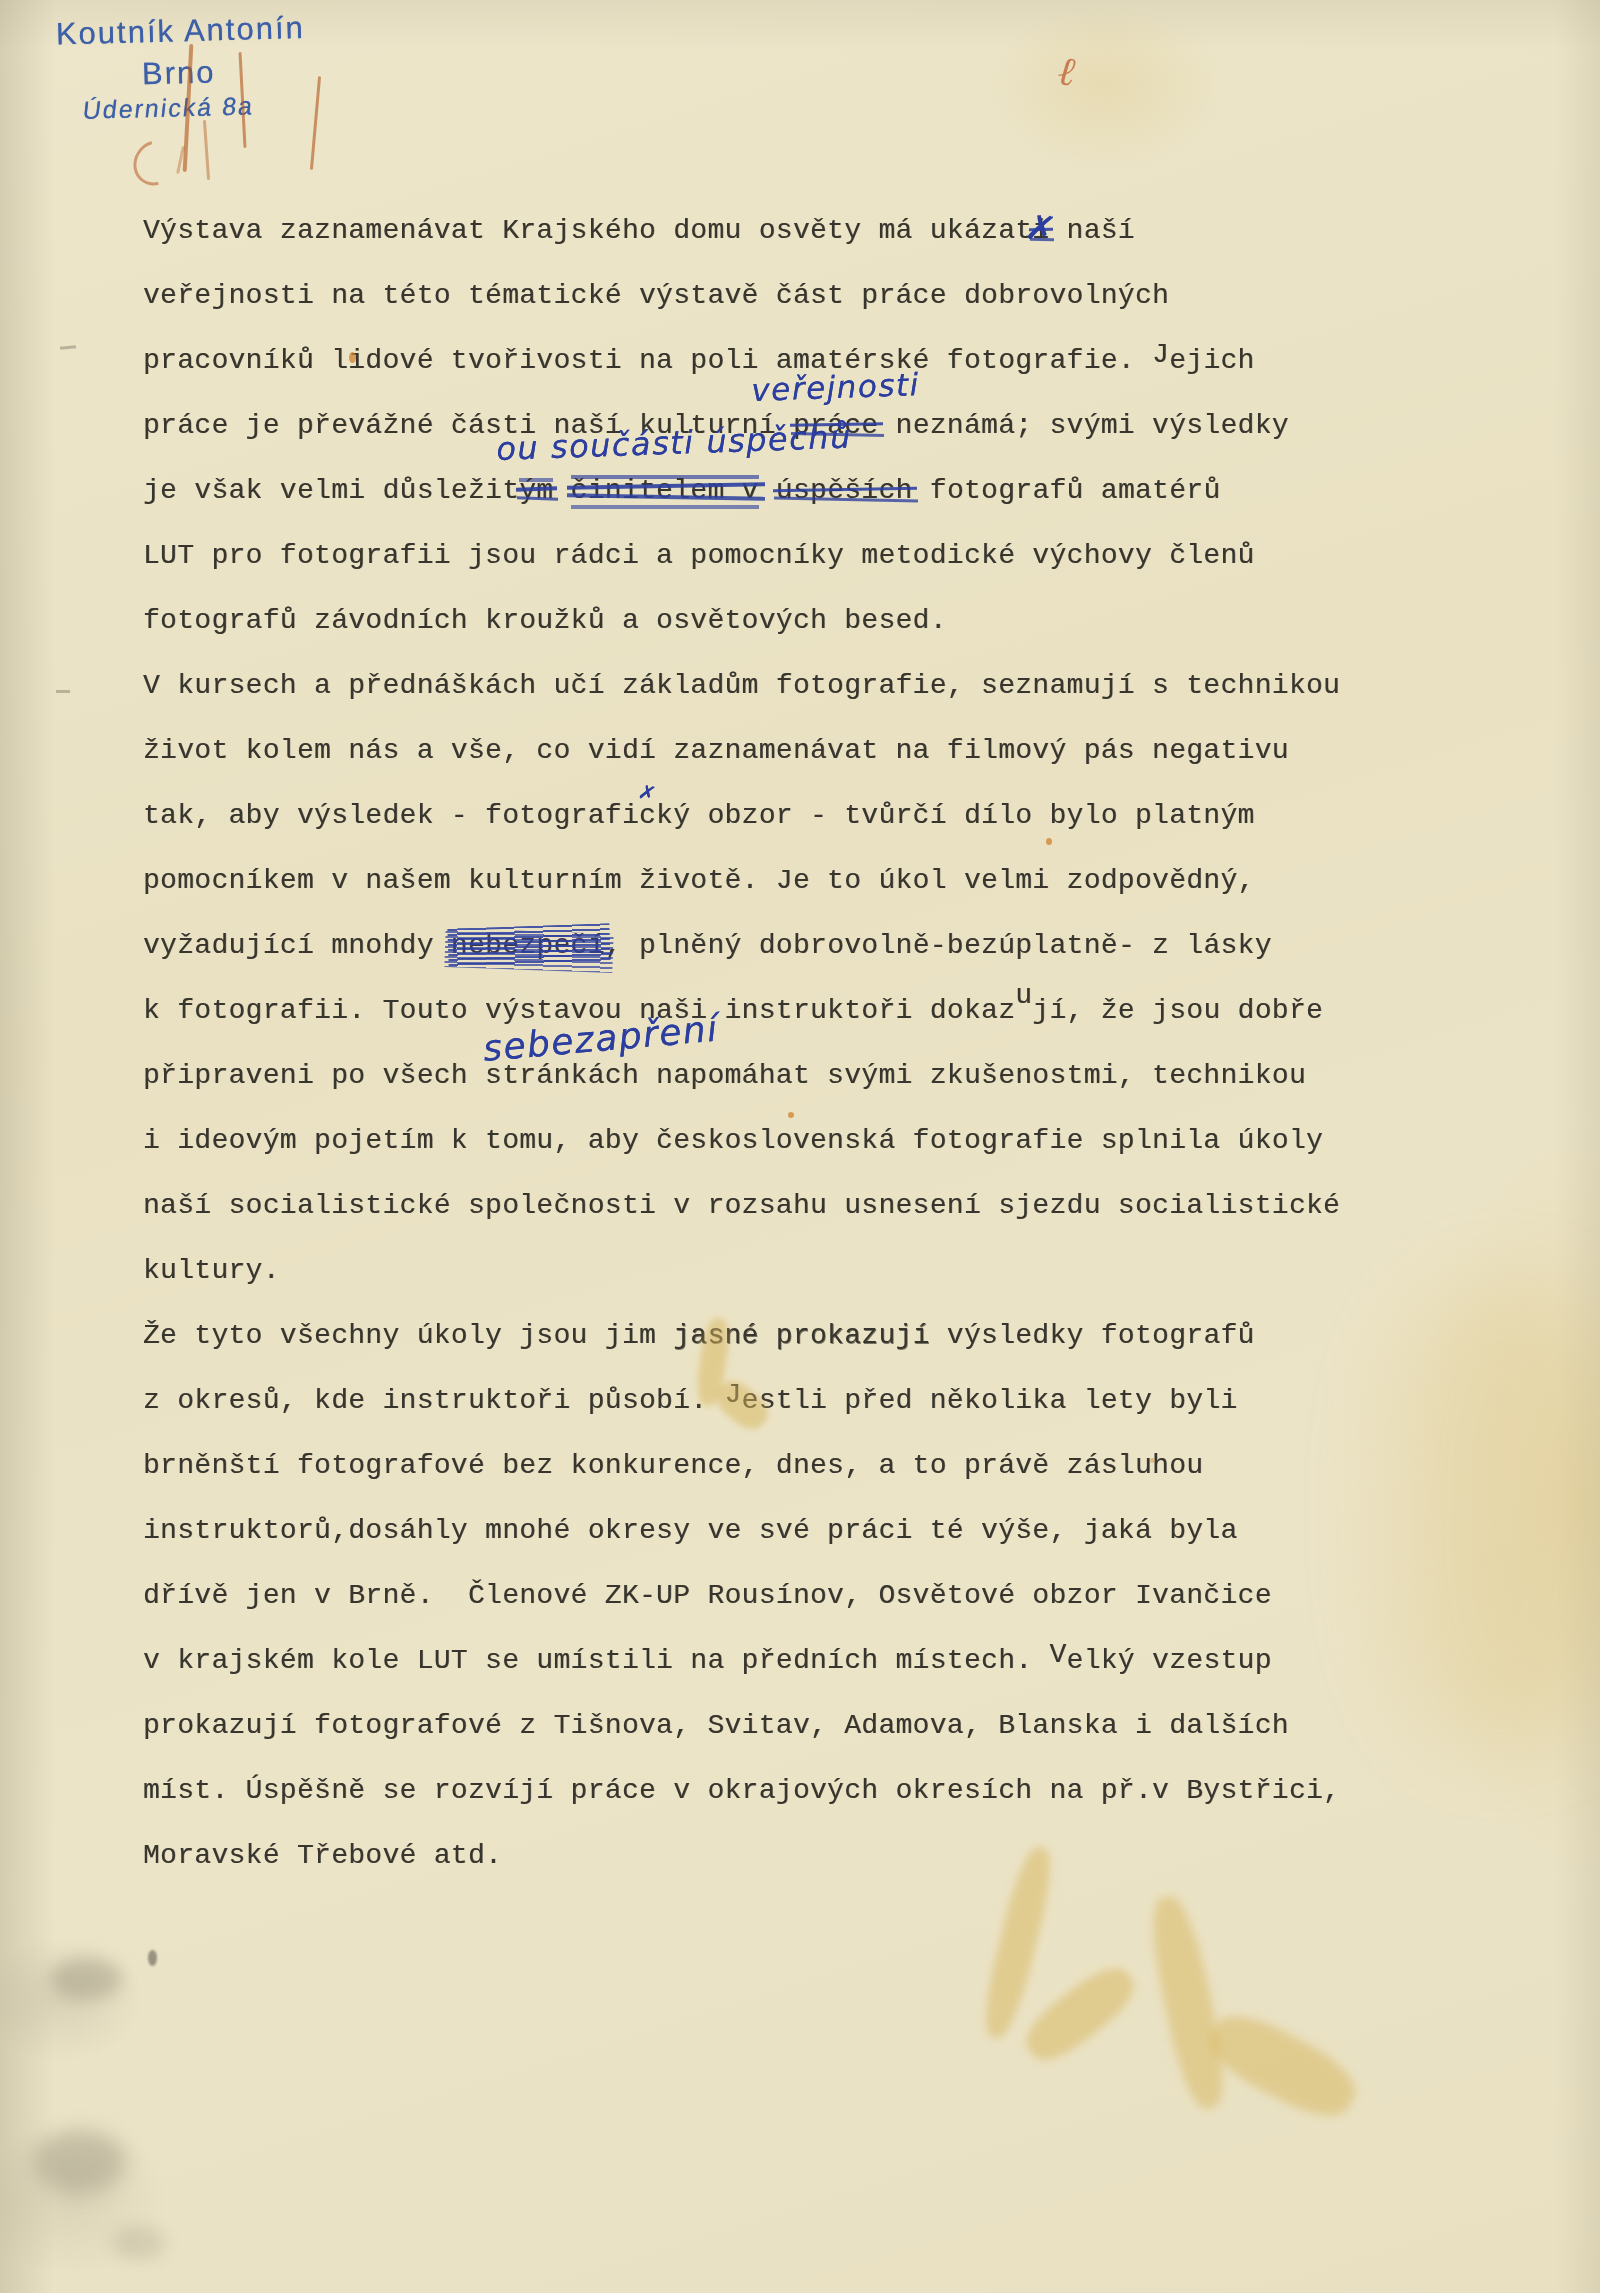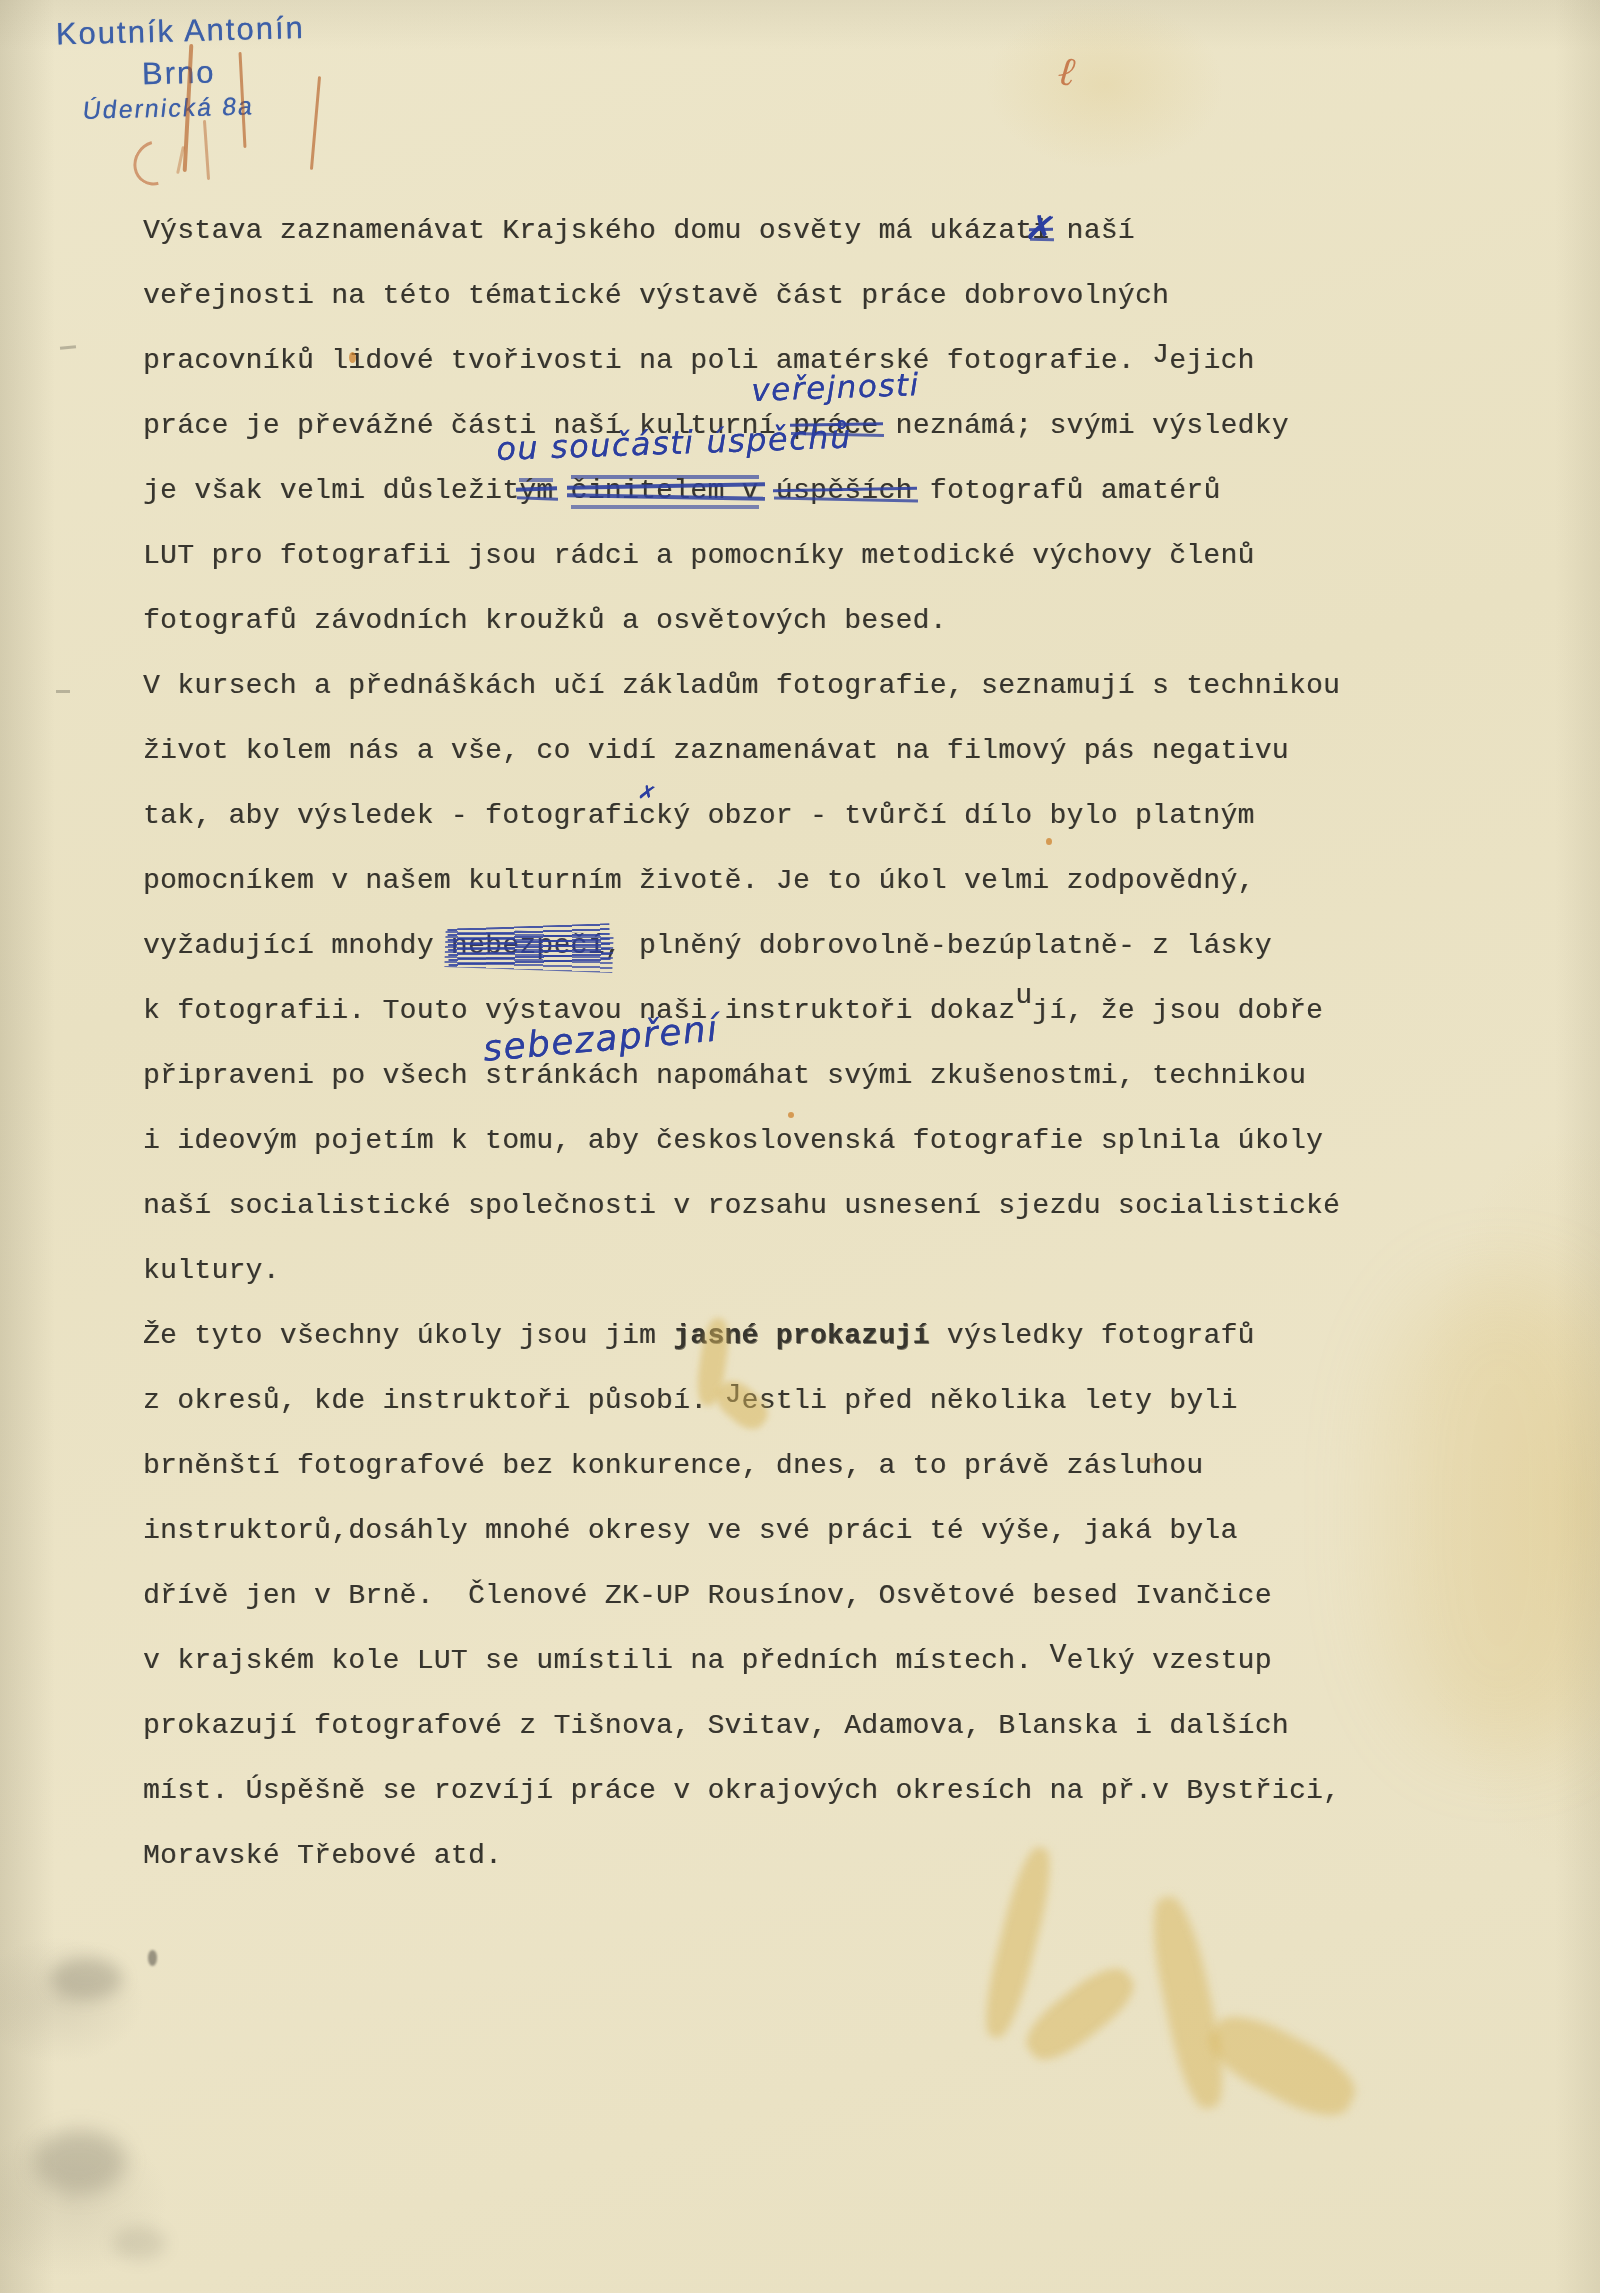--- a/index.html
+++ b/index.html
@@ -35,21 +35,21 @@
   .seg-strike4{background-image:
       linear-gradient(to bottom,transparent 26%,rgba(44,63,160,.65) 26%,rgba(44,63,160,.65) 33%,transparent 33%),
       linear-gradient(to bottom,transparent 72%,rgba(44,63,160,.6) 72%,rgba(44,63,160,.6) 79%,transparent 79%); font-family: Liberation Mono, monospace;}
   .seg-scribble{color:rgba(42,44,70,.85);}
   .seg-scribble::before{content:"";position:absolute;left:-3px;right:-5px;top:20%;bottom:22%;
       background:repeating-linear-gradient(to bottom,rgba(44,63,160,.85) 0 2px,transparent 2px 5px);transform:rotate(-2deg);}
   .seg-scribble::after{content:"";position:absolute;left:-6px;right:-8px;top:28%;bottom:12%;
       background:repeating-linear-gradient(to bottom,transparent 0 3px,rgba(44,63,160,.7) 3px 5px);transform:rotate(2deg);}
   .seg-sup{position:relative;top:-.55em;}
   .seg-hi{position:relative;top:-6px;}
-  .seg-bold{font-weight:bold;text-shadow:.8px .5px 0 rgba(40,38,32,.6);margin-top:25px;}
+  .seg-bold{font-weight:normal;text-shadow:.8px .5px 0 rgba(40,38,32,.6);margin-top:25px;}
   .over{position:absolute;left:50%;top:46%;transform:translate(-50%,-50%) rotate(10deg);
       font-family:"DejaVu Sans",sans-serif;font-size:36px;font-weight:bold;color:#2c3fa0;text-shadow:none;}
   
   .annot{position:absolute;font-family:"DejaVu Sans",sans-serif;font-style:italic;
       color:#2c3fa0;letter-spacing:1.5px;white-space:pre;text-shadow:0 0 .6px #2c3fa0;transform-origin:left bottom;}
   
   .stamp{position:absolute;left:0;top:0;color:#3c5fa8;font-family:"Liberation Sans","DejaVu Sans",sans-serif;
       transform:rotate(-1.5deg);text-shadow:0 0 .7px rgba(60,95,168,.8);letter-spacing:2px;}
   .stamp div{position:absolute;white-space:pre;}
   .stamp-l1{left:55px;top:18px;font-size:31px;}
@@ -101,21 +101,21 @@
       <div class="tline"><span>vyžadující mnohdy </span><span class="seg-scribble">nebezpečí</span><span>, plněný dobrovolně-bezúplatně- z lásky</span></div>
       <div class="tline"><span>k fotografii. Touto výstavou naši instruktoři dokaz</span><span class="seg-sup">u</span><span>jí, že jsou dobře</span></div>
       <div class="tline"><span>připraveni po všech stránkách napomáhat svými zkušenostmi, technikou</span></div>
       <div class="tline"><span>i ideovým pojetím k tomu, aby československá fotografie splnila úkoly</span></div>
       <div class="tline"><span>naší socialistické společnosti v rozsahu usnesení sjezdu socialistické</span></div>
       <div class="tline"><span>kultury.</span></div>
       <div class="tline"><span>Že tyto všechny úkoly jsou jim </span><span class="seg-bold">jasné prokazují</span><span> výsledky fotografů</span></div>
       <div class="tline"><span>z okresů, kde instruktoři působí. </span><span class="seg-hi">J</span><span>estli před několika lety byli</span></div>
       <div class="tline"><span>brněnští fotografové bez konkurence, dnes, a to právě zásluhou</span></div>
       <div class="tline"><span>instruktorů,dosáhly mnohé okresy ve své práci té výše, jaká byla</span></div>
-      <div class="tline"><span>dřívě jen v Brně.  Členové ZK-UP Rousínov, Osvětové besed Ivančice</span></div>
+      <div class="tline"><span>dřívě jen v Brně.  Členové ZK-UP Rousínov, Osvětové obzor Ivančice</span></div>
       <div class="tline"><span>v krajském kole LUT se umístili na předních místech. </span><span class="seg-hi">V</span><span>elký vzestup</span></div>
       <div class="tline"><span>prokazují fotografové z Tišnova, Svitav, Adamova, Blanska i dalších</span></div>
       <div class="tline"><span>míst. Úspěšně se rozvíjí práce v okrajových okresích na př.v Bystřici,</span></div>
       <div class="tline"><span>Moravské Třebové atd.</span></div>
     </div>
 
   <div id="annots">
       <span class="annot" style="left: 752px; top: 372px; font-size: 31px; transform: rotate(-2deg);">veřejnosti</span>
       <span class="annot" style="left: 497px; top: 430px; font-size: 32px; transform: rotate(-2deg);">ou součásti úspěchů</span>
       <span class="annot" style="left: 485px; top: 1028px; font-size: 36px; transform: rotate(-5deg);">sebezapření</span>

